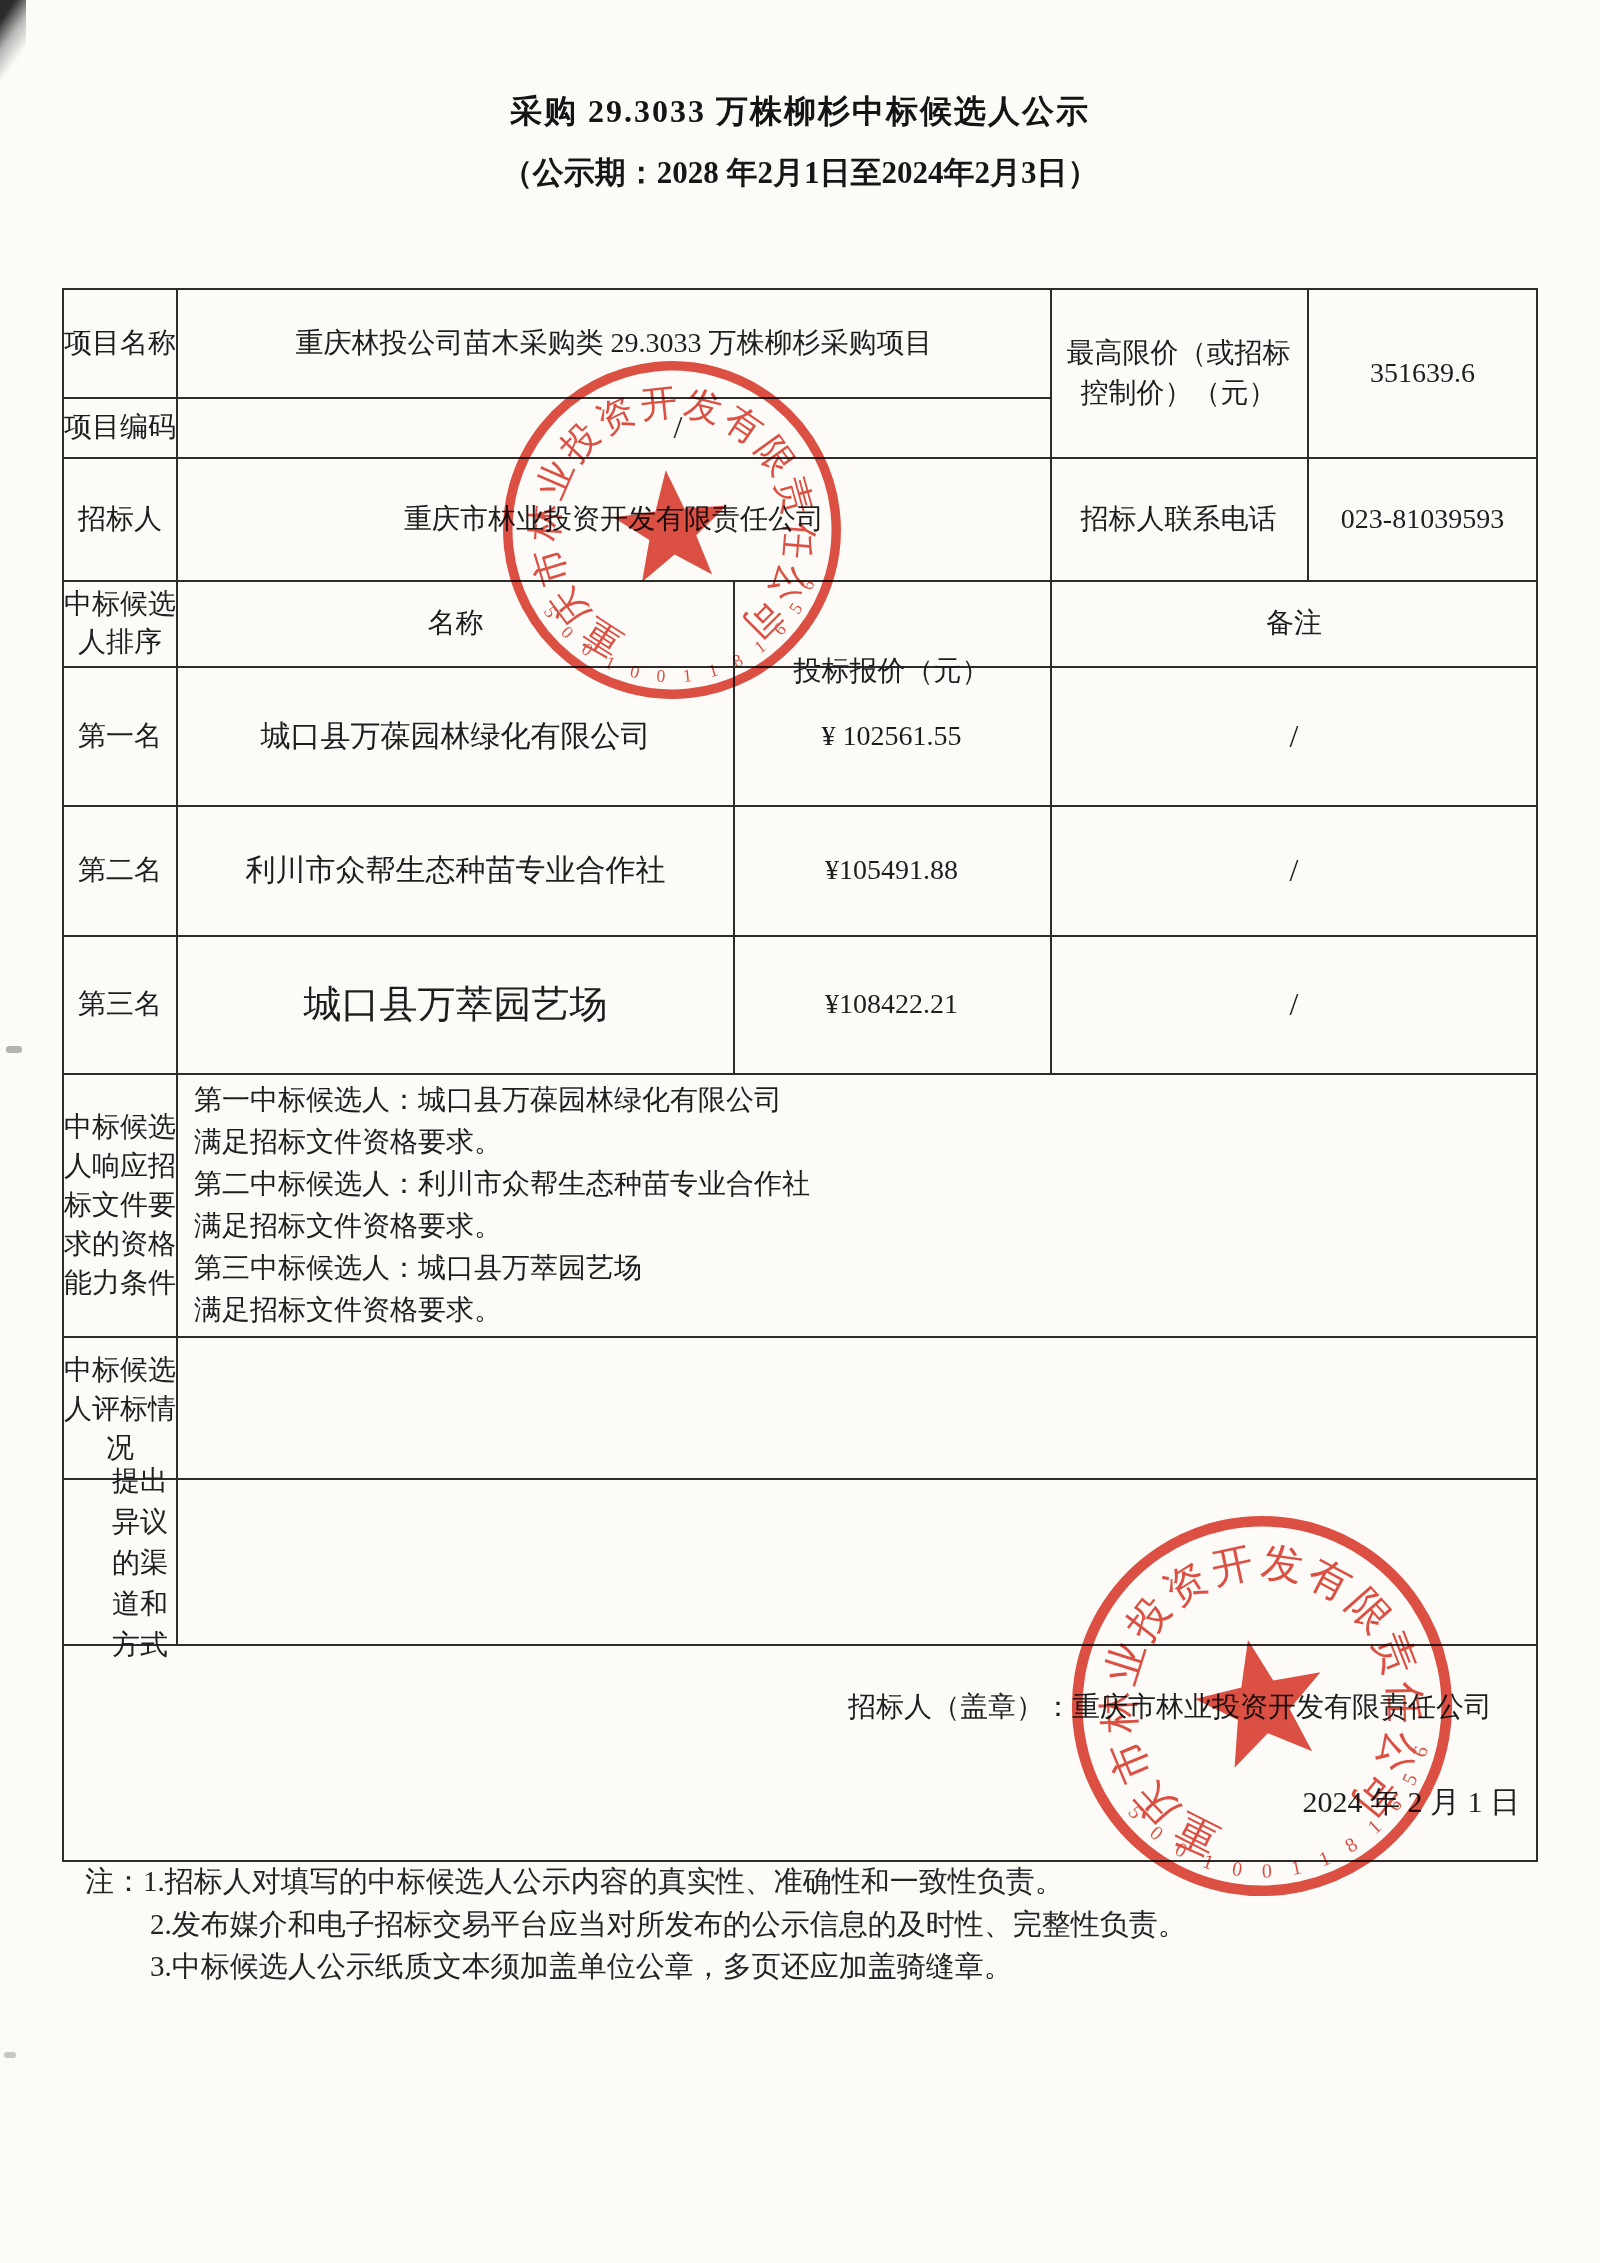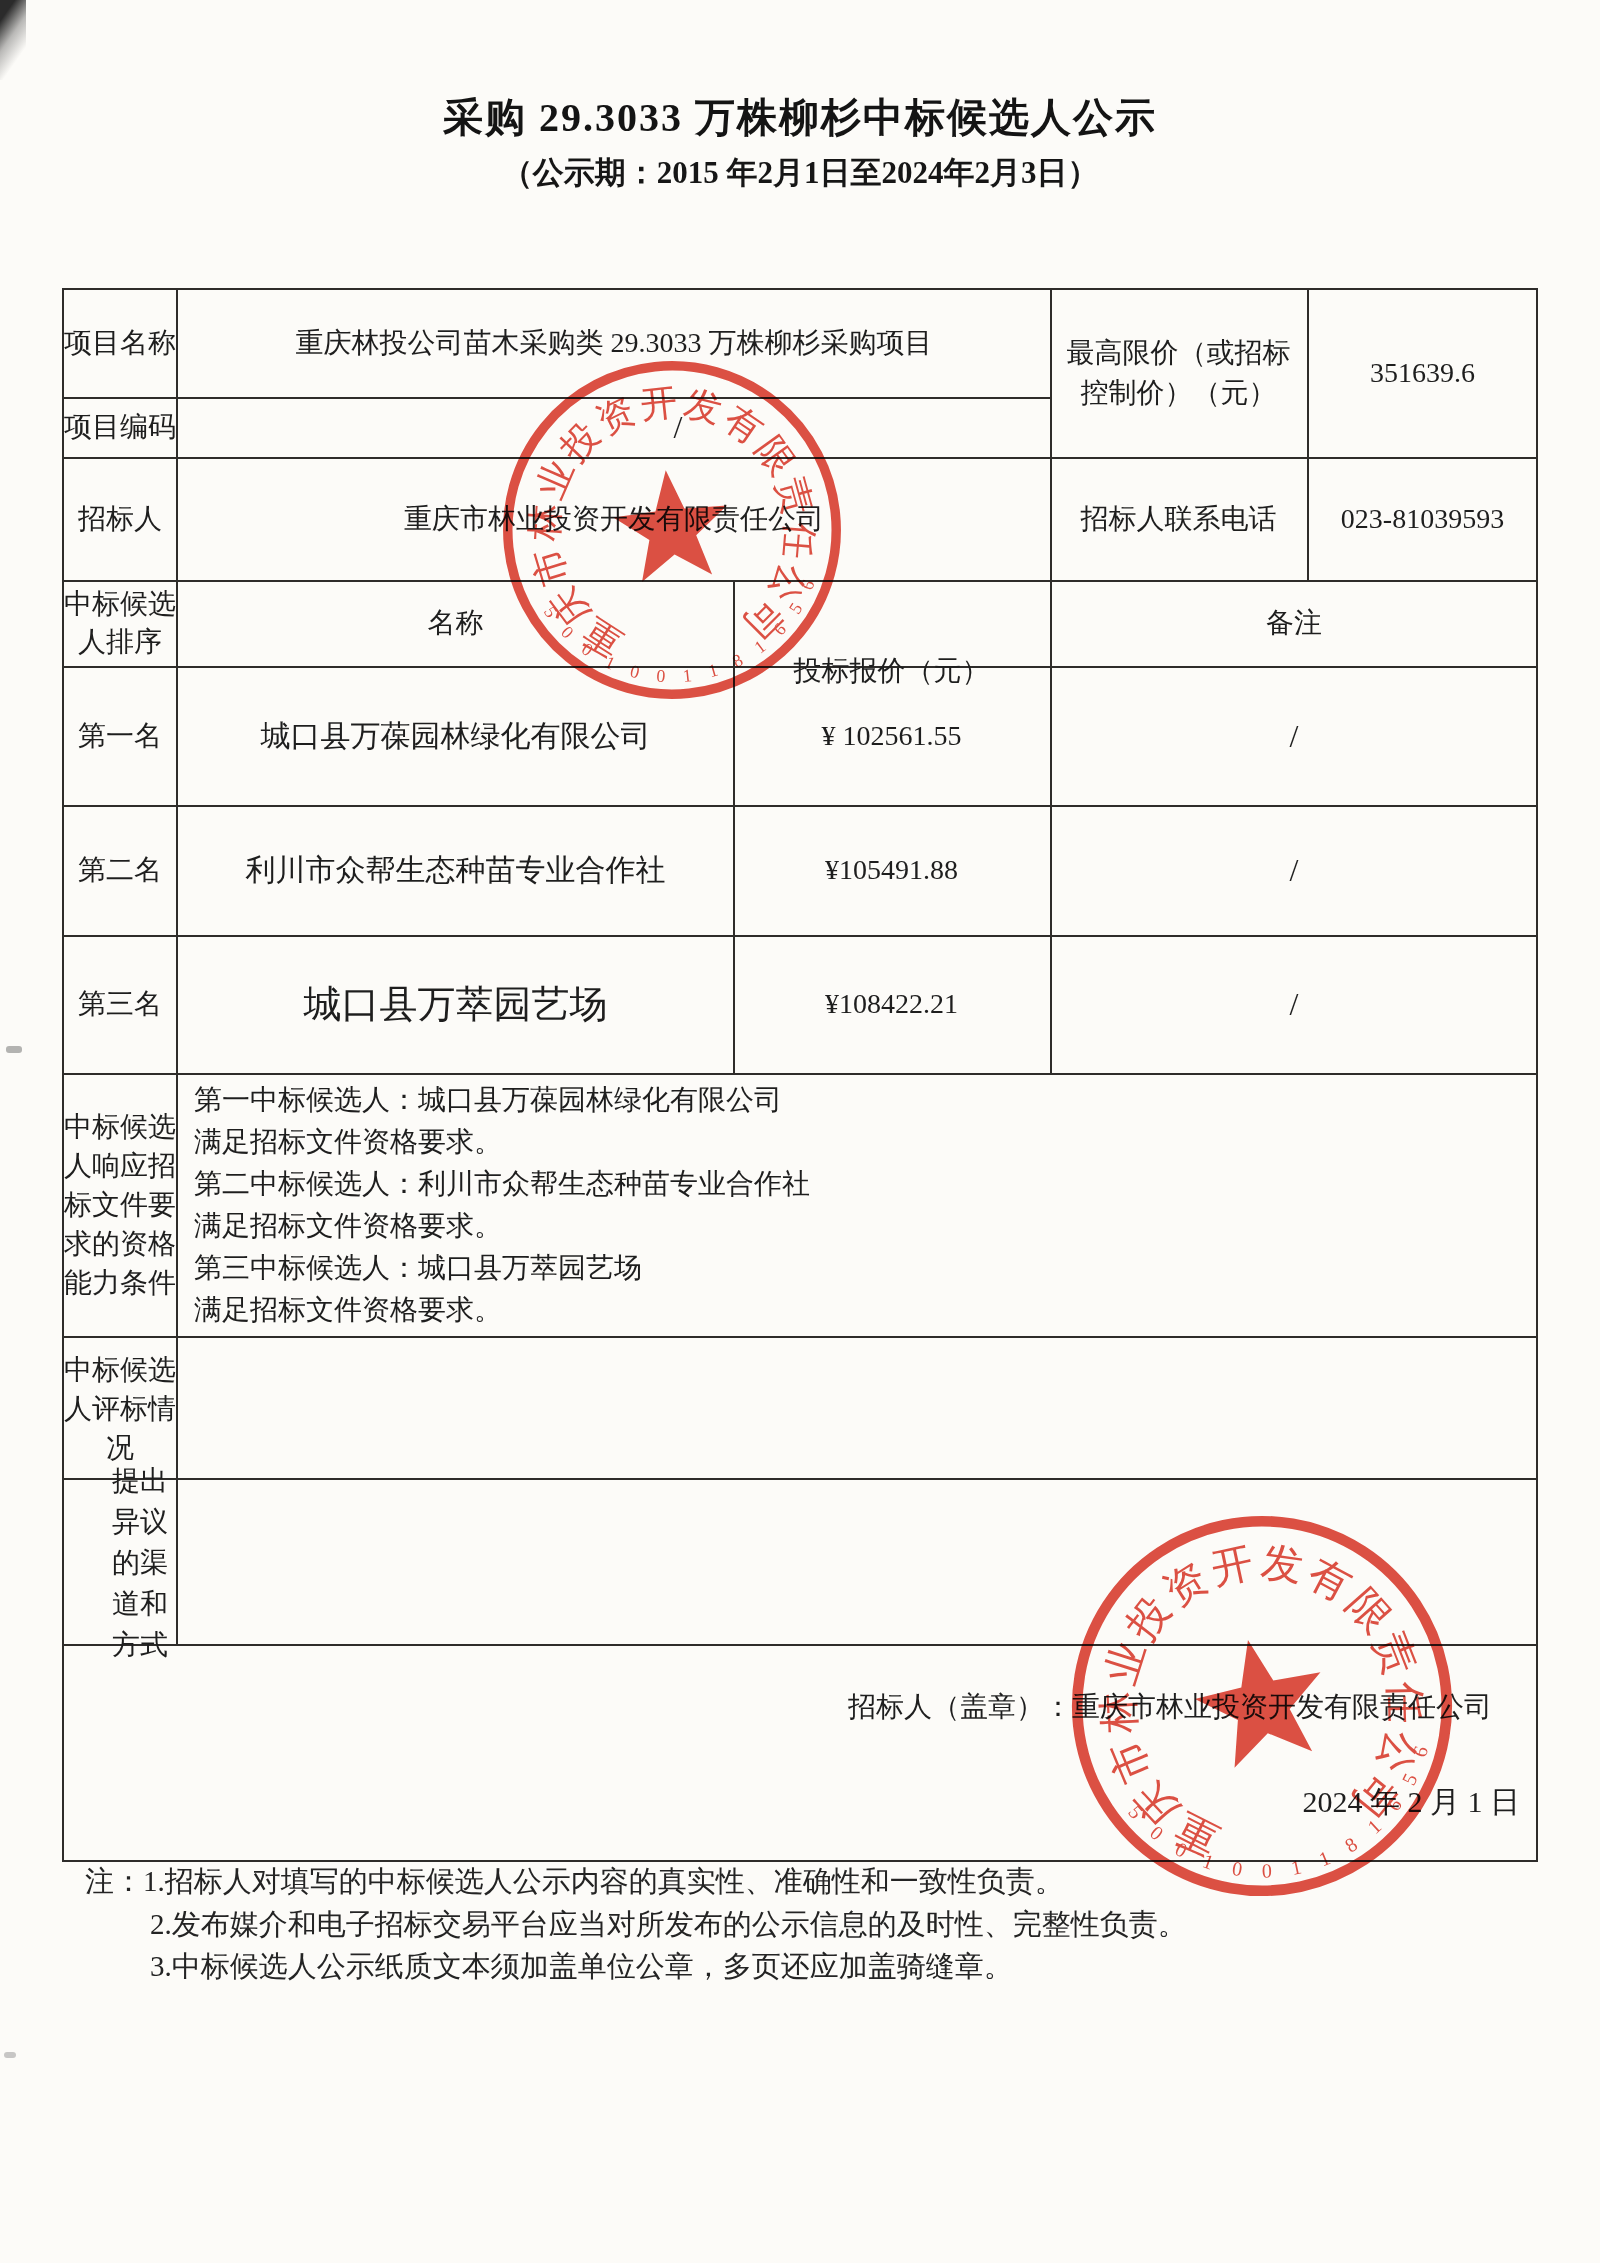--- a/index.html
+++ b/index.html
@@ -4,21 +4,21 @@
 <style>
   html,body{margin:0;padding:0;background:#ffffff;}
   .page{
     position:relative; width:1600px; height:2263px; overflow:hidden;
     background:#fcfbf8;
     font-family:"Liberation Serif","DejaVu Serif",serif;
     color:#1f1f1f;
   }
   .page-title{
     position:absolute; left:0; top:90px; width:1600px;
-    text-align:center; font-size:40px; font-weight:bold; letter-spacing:2px;
+    text-align:center; font-size:32px; font-weight:bold; letter-spacing:2px;
     color:#141414;
   }
   .page-subtitle{
     position:absolute; left:0; top:152px; width:1600px;
     text-align:center; font-size:31px; font-weight:bold; color:#161616;
   }
   .cell{
     position:absolute; display:flex; align-items:center; justify-content:center;
     text-align:center; font-size:28px; line-height:40px; color:#1e1e1e;
     box-sizing:border-box; word-break:break-all;
@@ -38,21 +38,21 @@
 </head>
 <body>
 
 <div class="page">
 
   <div class="artifact" style="left:0;top:0;width:26px;height:80px;background:linear-gradient(125deg,#2b2b2b 18%,rgba(60,60,60,.35) 45%,transparent 72%);"></div>
   <div class="artifact" style="left:6px;top:1046px;width:16px;height:7px;background:rgba(90,90,90,.45);border-radius:3px;"></div>
   <div class="artifact" style="left:4px;top:2052px;width:12px;height:6px;background:rgba(120,120,120,.4);border-radius:3px;"></div>
 
   <div class="page-title">采购 29.3033 万株柳杉中标候选人公示</div>
-  <div class="page-subtitle">（公示期：2015 年2月1日至2024年2月3日）</div>
+  <div class="page-subtitle">（公示期：2028 年2月1日至2024年2月3日）</div>
 
   <div class="hline" style="left:62px;top:288px;width:1476px;"></div>
   <div class="hline" style="left:62px;top:397px;width:990px;"></div>
   <div class="hline" style="left:62px;top:457px;width:1476px;"></div>
   <div class="hline" style="left:62px;top:580px;width:1476px;"></div>
   <div class="hline" style="left:62px;top:666px;width:1476px;"></div>
   <div class="hline" style="left:62px;top:805px;width:1476px;"></div>
   <div class="hline" style="left:62px;top:935px;width:1476px;"></div>
   <div class="hline" style="left:62px;top:1073px;width:1476px;"></div>
   <div class="hline" style="left:62px;top:1336px;width:1476px;"></div>

